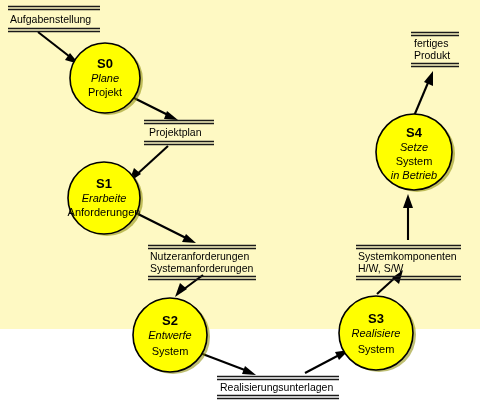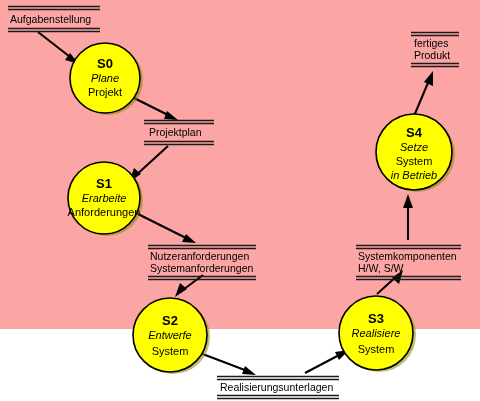--- a/index.html
+++ b/index.html
@@ -10,21 +10,21 @@
   body {
     width: 480px;
     height: 401px;
     font-family: "Liberation Sans", sans-serif;
     overflow: hidden;
   }
   #diagram-root {
     position: relative;
     width: 480px;
     height: 329px;
-    background: #fca5a5;
+    background: #fef9c3;
   }
   svg#dfd {
     display: block;
     width: 480px;
     height: 401px;
   }
   .store-line {
     stroke: #1a1a1a;
     stroke-width: 1.4;
   }

